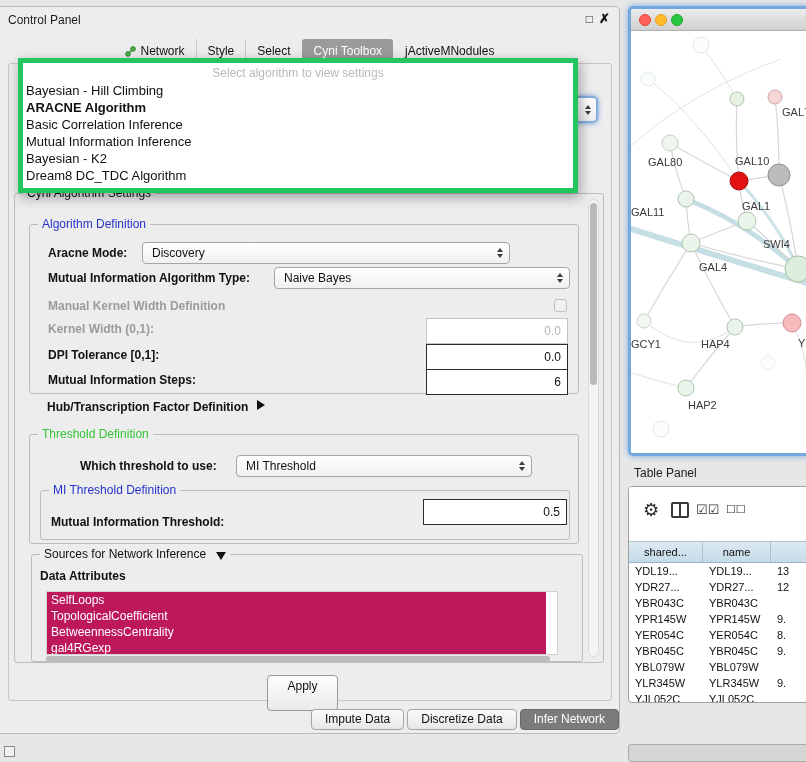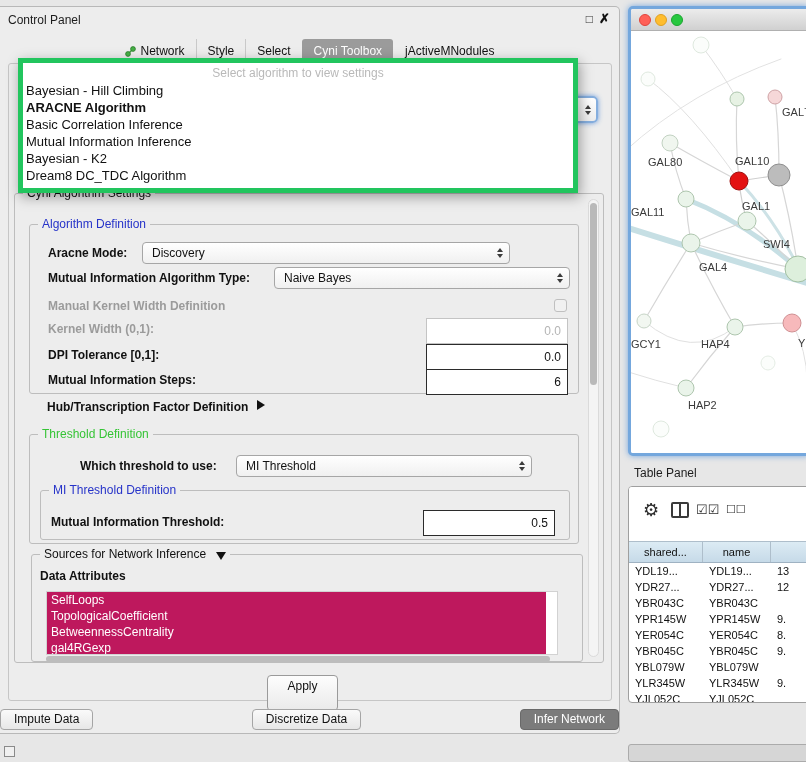--- a/index.html
+++ b/index.html
@@ -62,21 +62,21 @@
   .attr-item{height:16px;line-height:16px;background:#be185d;color:#fff;font-size:12px;padding-left:4px;width:calc(100% - 11px);
     white-space:nowrap;overflow:hidden}
   #attr-hscroll{position:absolute;left:14px;top:101px;width:504px;height:6px;background:#bdbdbd;border-radius:4px}
 
   #settings-scroll{position:absolute;right:4px;top:5px;bottom:5px;width:11px;background:#f4f4f4;border:1px solid #dadada;border-radius:6px}
   #settings-thumb{position:absolute;left:1px;right:1px;top:3px;height:182px;background:#b9b9b9;border-radius:5px}
 
   #apply-btn{position:absolute;left:267px;top:668px;width:71px;height:36px;border:1px solid #9a9a9a;border-radius:4px;
     background:linear-gradient(#fdfdfd,#eaeaea);font-size:12px;text-align:center;line-height:20px;cursor:default}
 
-  #bottom-tabs{position:absolute;left:0;right:0;top:702px;height:35px;display:flex;justify-content:space-between;gap:11px}
+  #bottom-tabs{position:absolute;left:0;right:0;top:702px;height:35px;display:flex;justify-content:flex-end;gap:3px}
   .btab{height:21px;line-height:19px;padding:0 13px;border:1px solid #a5a5a5;border-radius:4px;
     background:linear-gradient(#fafafa,#e7e7e7);font-size:12px;cursor:default}
   .btab.active{background:#7b7b7b;color:#fff;border-color:#696969}
 
   
   #algo-combo-edge{position:absolute;left:566px;top:89px;width:32px;height:27px;border-radius:5px;
     border:2px solid #85aede;background:linear-gradient(#ffffff,#ededed);box-shadow:0 0 5px rgba(90,145,220,.9);z-index:5}
   #algo-combo-edge .arrows{position:absolute;right:5px;top:0;bottom:0;display:flex;flex-direction:column;justify-content:center;gap:2px}
 
   #algo-popup{position:absolute;left:18px;top:51px;width:560px;background:#fff;border:5px solid #22c55e;
@@ -207,21 +207,21 @@
           <span>MI Threshold</span>
           <span class="arrows">
               <span class="arr-up"></span>
               <span class="arr-dn"></span>
             </span>
         </div>
 
         <div id="mi-group" class="tgroup">
           <span class="gtitle blue">MI Threshold Definition</span>
           <span class="lbl" style="left:10px;top:24px">Mutual Information Threshold:</span>
-          <div class="field" style="left:382px;top:19px;width:132px">0.5</div>
+          <div class="field" style="left:382px;top:8px;width:144px">0.5</div>
         </div>
       </div>
 
       <div id="sources-group" class="tgroup">
         <span class="gtitle">
           <span>Sources for Network Inference</span>
           <span class="tri-down"></span>
         </span>
         <span class="lbl" style="left:8px;top:14px">Data Attributes</span>
         <div id="attr-list">

